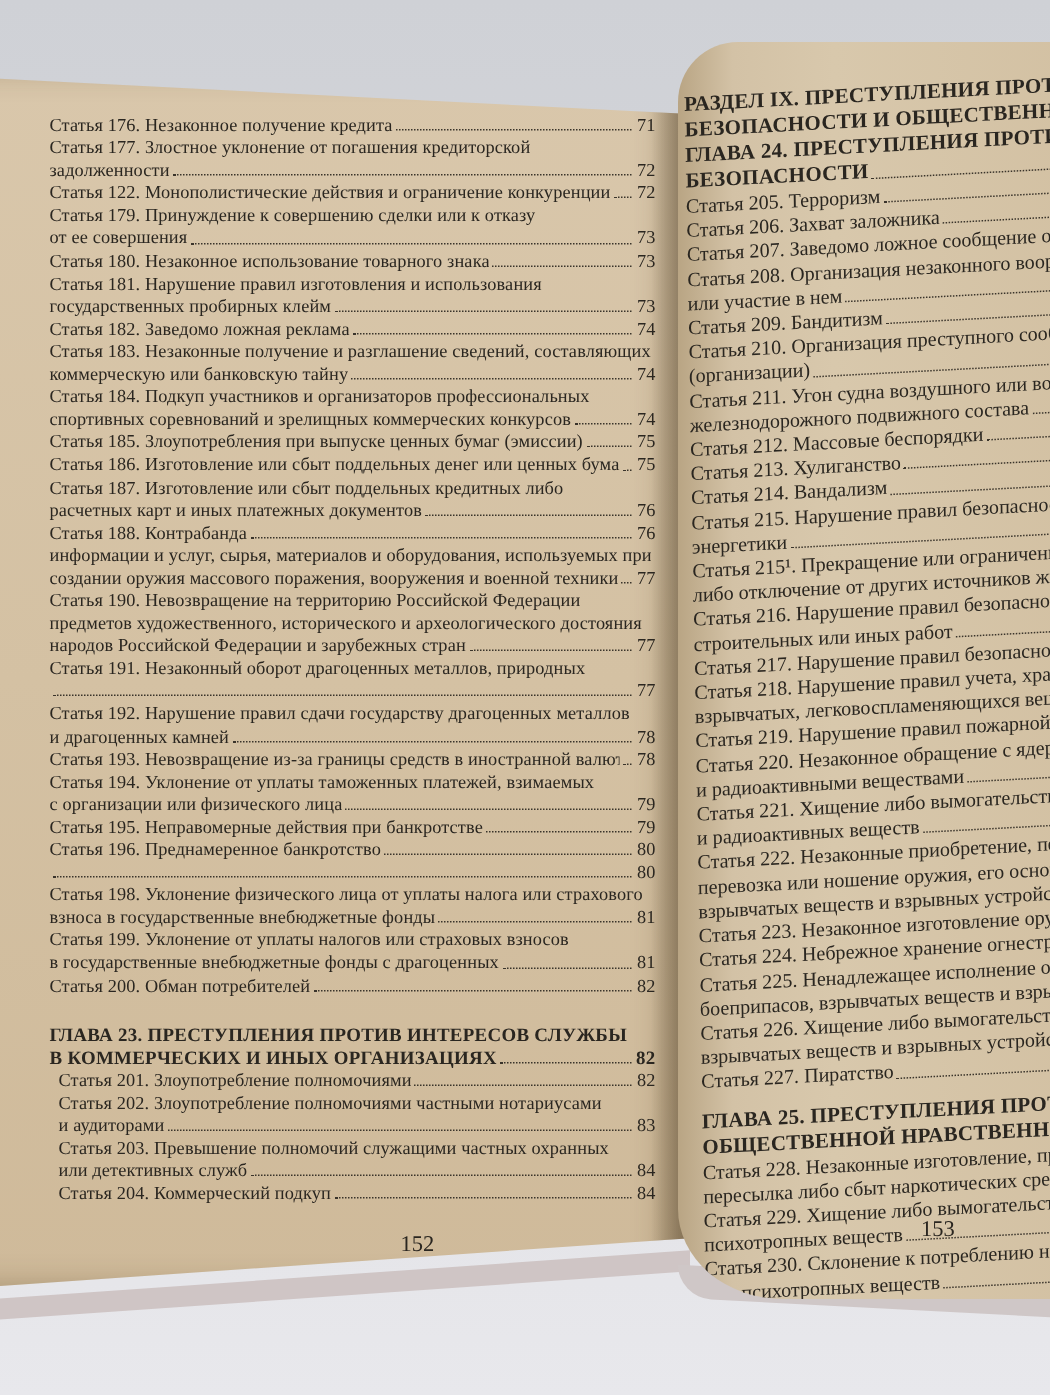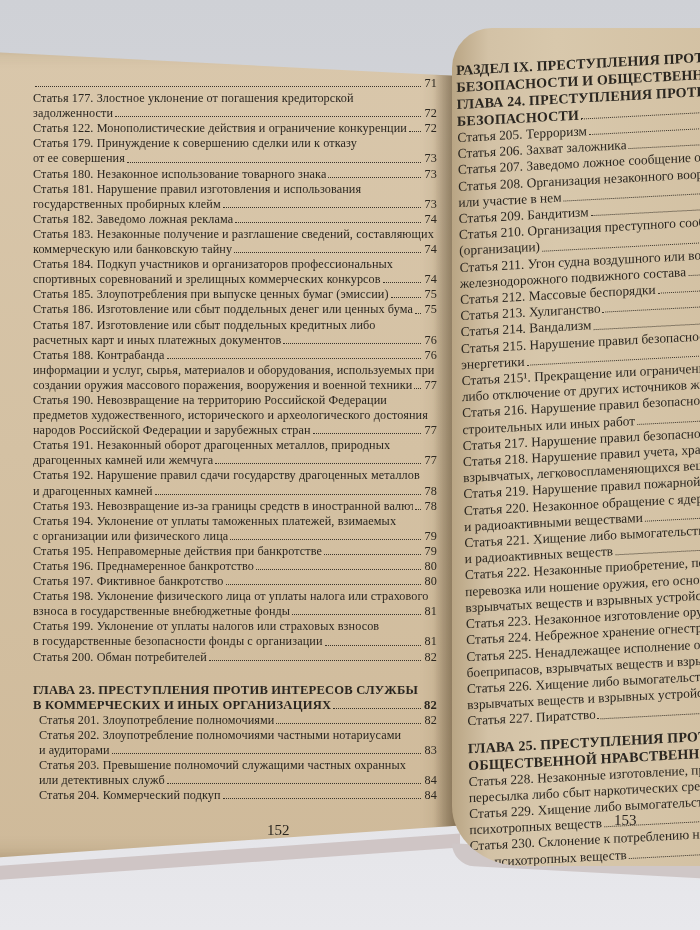--- a/index.html
+++ b/index.html
@@ -64,20 +64,21 @@
 </head>
 <body>
 
 <div class="page-edge-left"></div>
 <div class="page-edge-right"></div>
 
 <div class="page page-left">
   <div class="toc-left" id="toc-left">
       <div class="entry">
         <div class="row">
+          <span class="txt">Статья 176. Незаконное получение кредита</span>
           <span class="dots"></span>
           <span class="pg">71</span>
         </div>
       </div>
       <div class="entry">
         <div class="row">
           <span class="txt">Статья 177. Злостное уклонение от погашения кредиторской</span>
         </div>
         <div class="row">
           <span class="txt">задолженности</span>
@@ -198,21 +199,20 @@
           <span class="txt">народов Российской Федерации и зарубежных стран</span>
           <span class="dots"></span>
           <span class="pg">77</span>
         </div>
       </div>
       <div class="entry">
         <div class="row">
           <span class="txt">Статья 191. Незаконный оборот драгоценных металлов, природных</span>
         </div>
         <div class="row">
-          <span class="txt">драгоценных камней или жемчуга</span>
           <span class="dots"></span>
           <span class="pg">77</span>
         </div>
       </div>
       <div class="entry">
         <div class="row">
           <span class="txt">Статья 192. Нарушение правил сдачи государству драгоценных металлов</span>
         </div>
         <div class="row">
           <span class="txt">и драгоценных камней</span>
@@ -246,41 +246,40 @@
       </div>
       <div class="entry">
         <div class="row">
           <span class="txt">Статья 196. Преднамеренное банкротство</span>
           <span class="dots"></span>
           <span class="pg">80</span>
         </div>
       </div>
       <div class="entry">
         <div class="row">
-          <span class="txt">Статья 197. Фиктивное банкротство</span>
           <span class="dots"></span>
           <span class="pg">80</span>
         </div>
       </div>
       <div class="entry">
         <div class="row">
           <span class="txt">Статья 198. Уклонение физического лица от уплаты налога или страхового</span>
         </div>
         <div class="row">
           <span class="txt">взноса в государственные внебюджетные фонды</span>
           <span class="dots"></span>
           <span class="pg">81</span>
         </div>
       </div>
       <div class="entry">
         <div class="row">
           <span class="txt">Статья 199. Уклонение от уплаты налогов или страховых взносов</span>
         </div>
         <div class="row">
-          <span class="txt">в государственные безопасности фонды с организации</span>
+          <span class="txt">в государственные внебюджетные фонды с драгоценных</span>
           <span class="dots"></span>
           <span class="pg">81</span>
         </div>
       </div>
       <div class="entry">
         <div class="row">
           <span class="txt">Статья 200. Обман потребителей</span>
           <span class="dots"></span>
           <span class="pg">82</span>
         </div>

